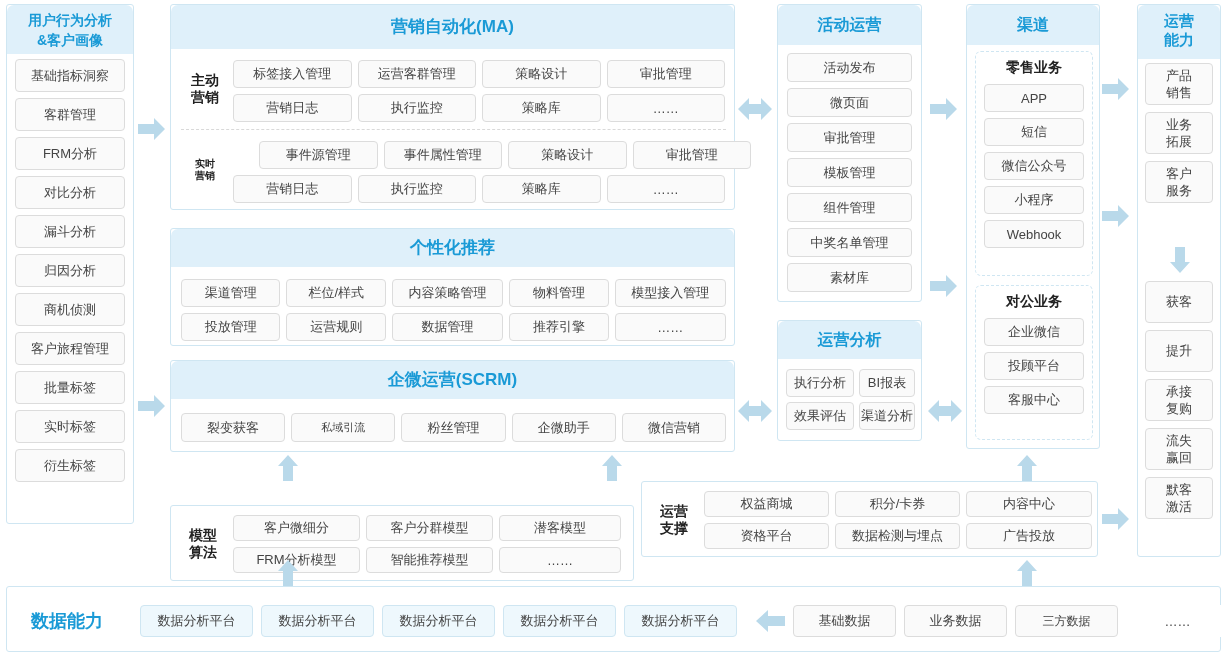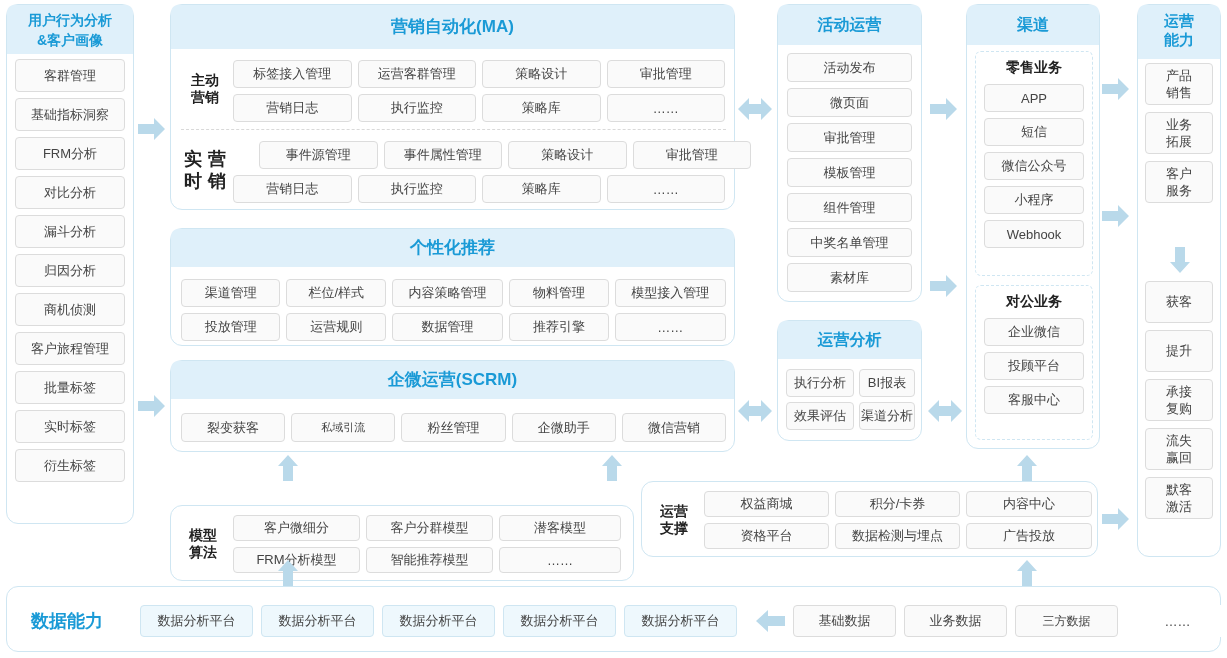--- a/index.html
+++ b/index.html
@@ -1,19 +1,19 @@
 <!DOCTYPE html>
 <html><head>
 <meta charset="utf-8">
 <style>
   html,body{margin:0;padding:0;background:#ffffff;}
   body{font-family:"Liberation Sans","DejaVu Sans",sans-serif;color:#333;}
   #root{position:relative;width:1227px;height:658px;overflow:hidden;}
 
-  .panel{position:absolute;border:1px solid #cfe6f2;border-radius:12px;background:#ffffff;box-sizing:border-box;}
+  .panel{position:absolute;border:1px solid #cfe6f2;border-radius:3px;background:#ffffff;box-sizing:border-box;}
   .panel-title{background:#dff0fa;color:#1a9ad6;font-weight:bold;text-align:center;border-radius:7px 7px 0 0;}
   .cell{border:1px solid #dcdcdc;border-radius:4px;background:#fafafa;display:flex;align-items:center;justify-content:center;text-align:center;box-sizing:border-box;color:#444;}
   .cell.blue{background:#eef8fd;border-color:#cfe6f2;}
   .rowlabel{font-weight:bold;color:#222;display:flex;align-items:center;justify-content:center;text-align:center;line-height:1.25;}
   .arrow-r{position:absolute;color:#b9d9ea;display:flex;align-items:center;justify-content:center;}
   .arrow-lr{position:absolute;color:#b9d9ea;display:flex;align-items:center;justify-content:center;}
   .arrow-u{position:absolute;color:#b9d9ea;display:flex;align-items:center;justify-content:center;}
   svg{display:block;}
   .sec-title{color:#1a9ad6;font-weight:bold;text-align:center;}
   .hr-dash{position:absolute;border-top:1px dashed #d9d9d9;}
@@ -22,22 +22,22 @@
 <body>
 
 <div id="root">
 
   <div class="panel" style="left:6px;top:4px;width:128px;height:520px;border-color:#cfe6f2;">
     <div class="panel-title" style="height:44px;line-height:20px;padding-top:5px;font-size:14px;">
       <div>用户行为分析</div>
       <div>&amp;客户画像</div>
     </div>
     <div style="position:absolute;left:8px;top:54px;right:8px;bottom:6px;display:flex;flex-direction:column;gap:6px;">
+      <div class="cell" style="height:33px;font-size:13px;">基础指标洞察</div>
       <div class="cell" style="height:33px;font-size:13px;">客群管理</div>
-      <div class="cell" style="height:33px;font-size:13px;">基础指标洞察</div>
       <div class="cell" style="height:33px;font-size:13px;">FRM分析</div>
       <div class="cell" style="height:33px;font-size:13px;">对比分析</div>
       <div class="cell" style="height:33px;font-size:13px;">漏斗分析</div>
       <div class="cell" style="height:33px;font-size:13px;">归因分析</div>
       <div class="cell" style="height:33px;font-size:13px;">商机侦测</div>
       <div class="cell" style="height:33px;font-size:13px;">客户旅程管理</div>
       <div class="cell" style="height:33px;font-size:13px;">批量标签</div>
       <div class="cell" style="height:33px;font-size:13px;">实时标签</div>
       <div class="cell" style="height:33px;font-size:13px;">衍生标签</div>
     </div>
@@ -69,21 +69,21 @@
     </div>
     <div style="position:absolute;left:62px;top:89px;width:492px;display:flex;gap:6px;">
       <div class="cell" style="width:120px;height:28px;font-size:13px;">营销日志</div>
       <div class="cell" style="width:120px;height:28px;font-size:13px;">执行监控</div>
       <div class="cell" style="width:120px;height:28px;font-size:13px;">策略库</div>
       <div class="cell" style="width:120px;height:28px;font-size:13px;">……</div>
     </div>
 
     <div class="hr-dash" style="left:10px;top:124px;width:545px;"></div>
 
-    <div class="rowlabel" style="position:absolute;left:10px;top:135px;width:48px;height:60px;font-size:18px;flex-direction:row;text-align:center;">
+    <div class="rowlabel" style="position:absolute;left:10px;top:135px;width:48px;height:60px;font-size:10px;flex-direction:column;text-align:center;">
       <span>实时</span>
       <span>营销</span>
     </div>
     <div style="position:absolute;left:62px;top:136px;width:492px;display:flex;gap:6px;padding-left:26px;">
       <div class="cell" style="width:120px;height:28px;font-size:13px;">事件源管理</div>
       <div class="cell" style="width:120px;height:28px;font-size:13px;">事件属性管理</div>
       <div class="cell" style="width:120px;height:28px;font-size:13px;">策略设计</div>
       <div class="cell" style="width:120px;height:28px;font-size:13px;">审批管理</div>
     </div>
     <div style="position:absolute;left:62px;top:170px;width:492px;display:flex;gap:6px;">

